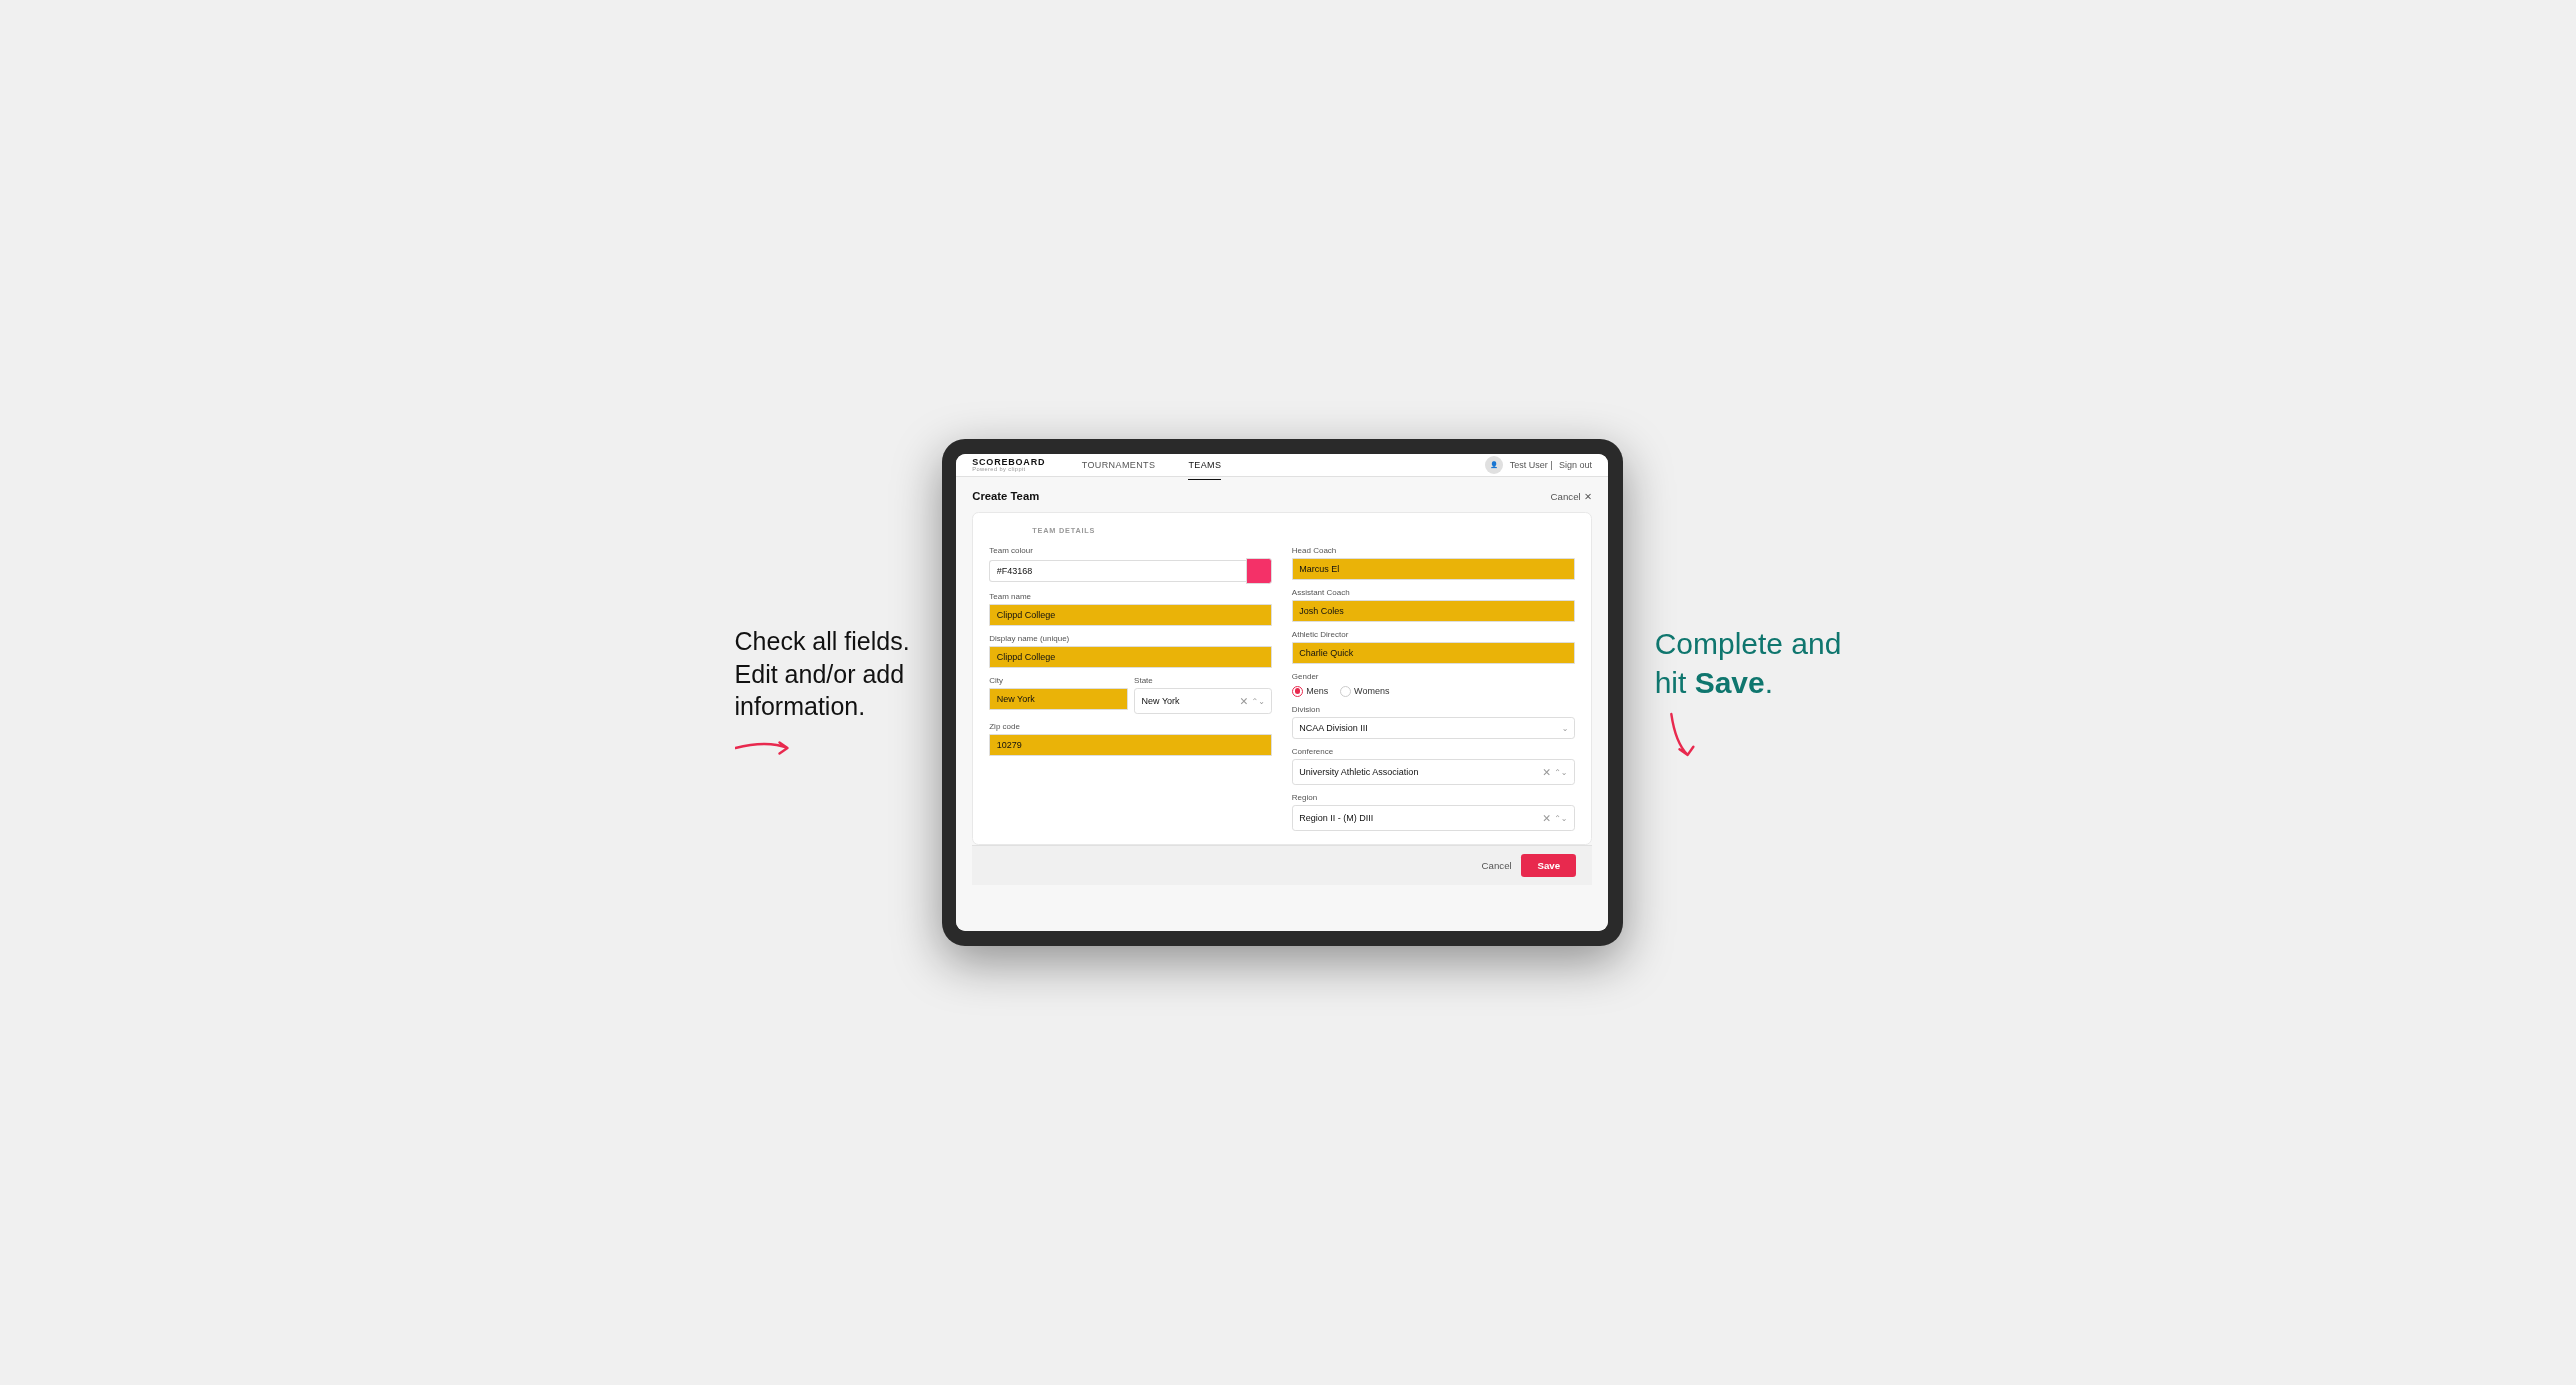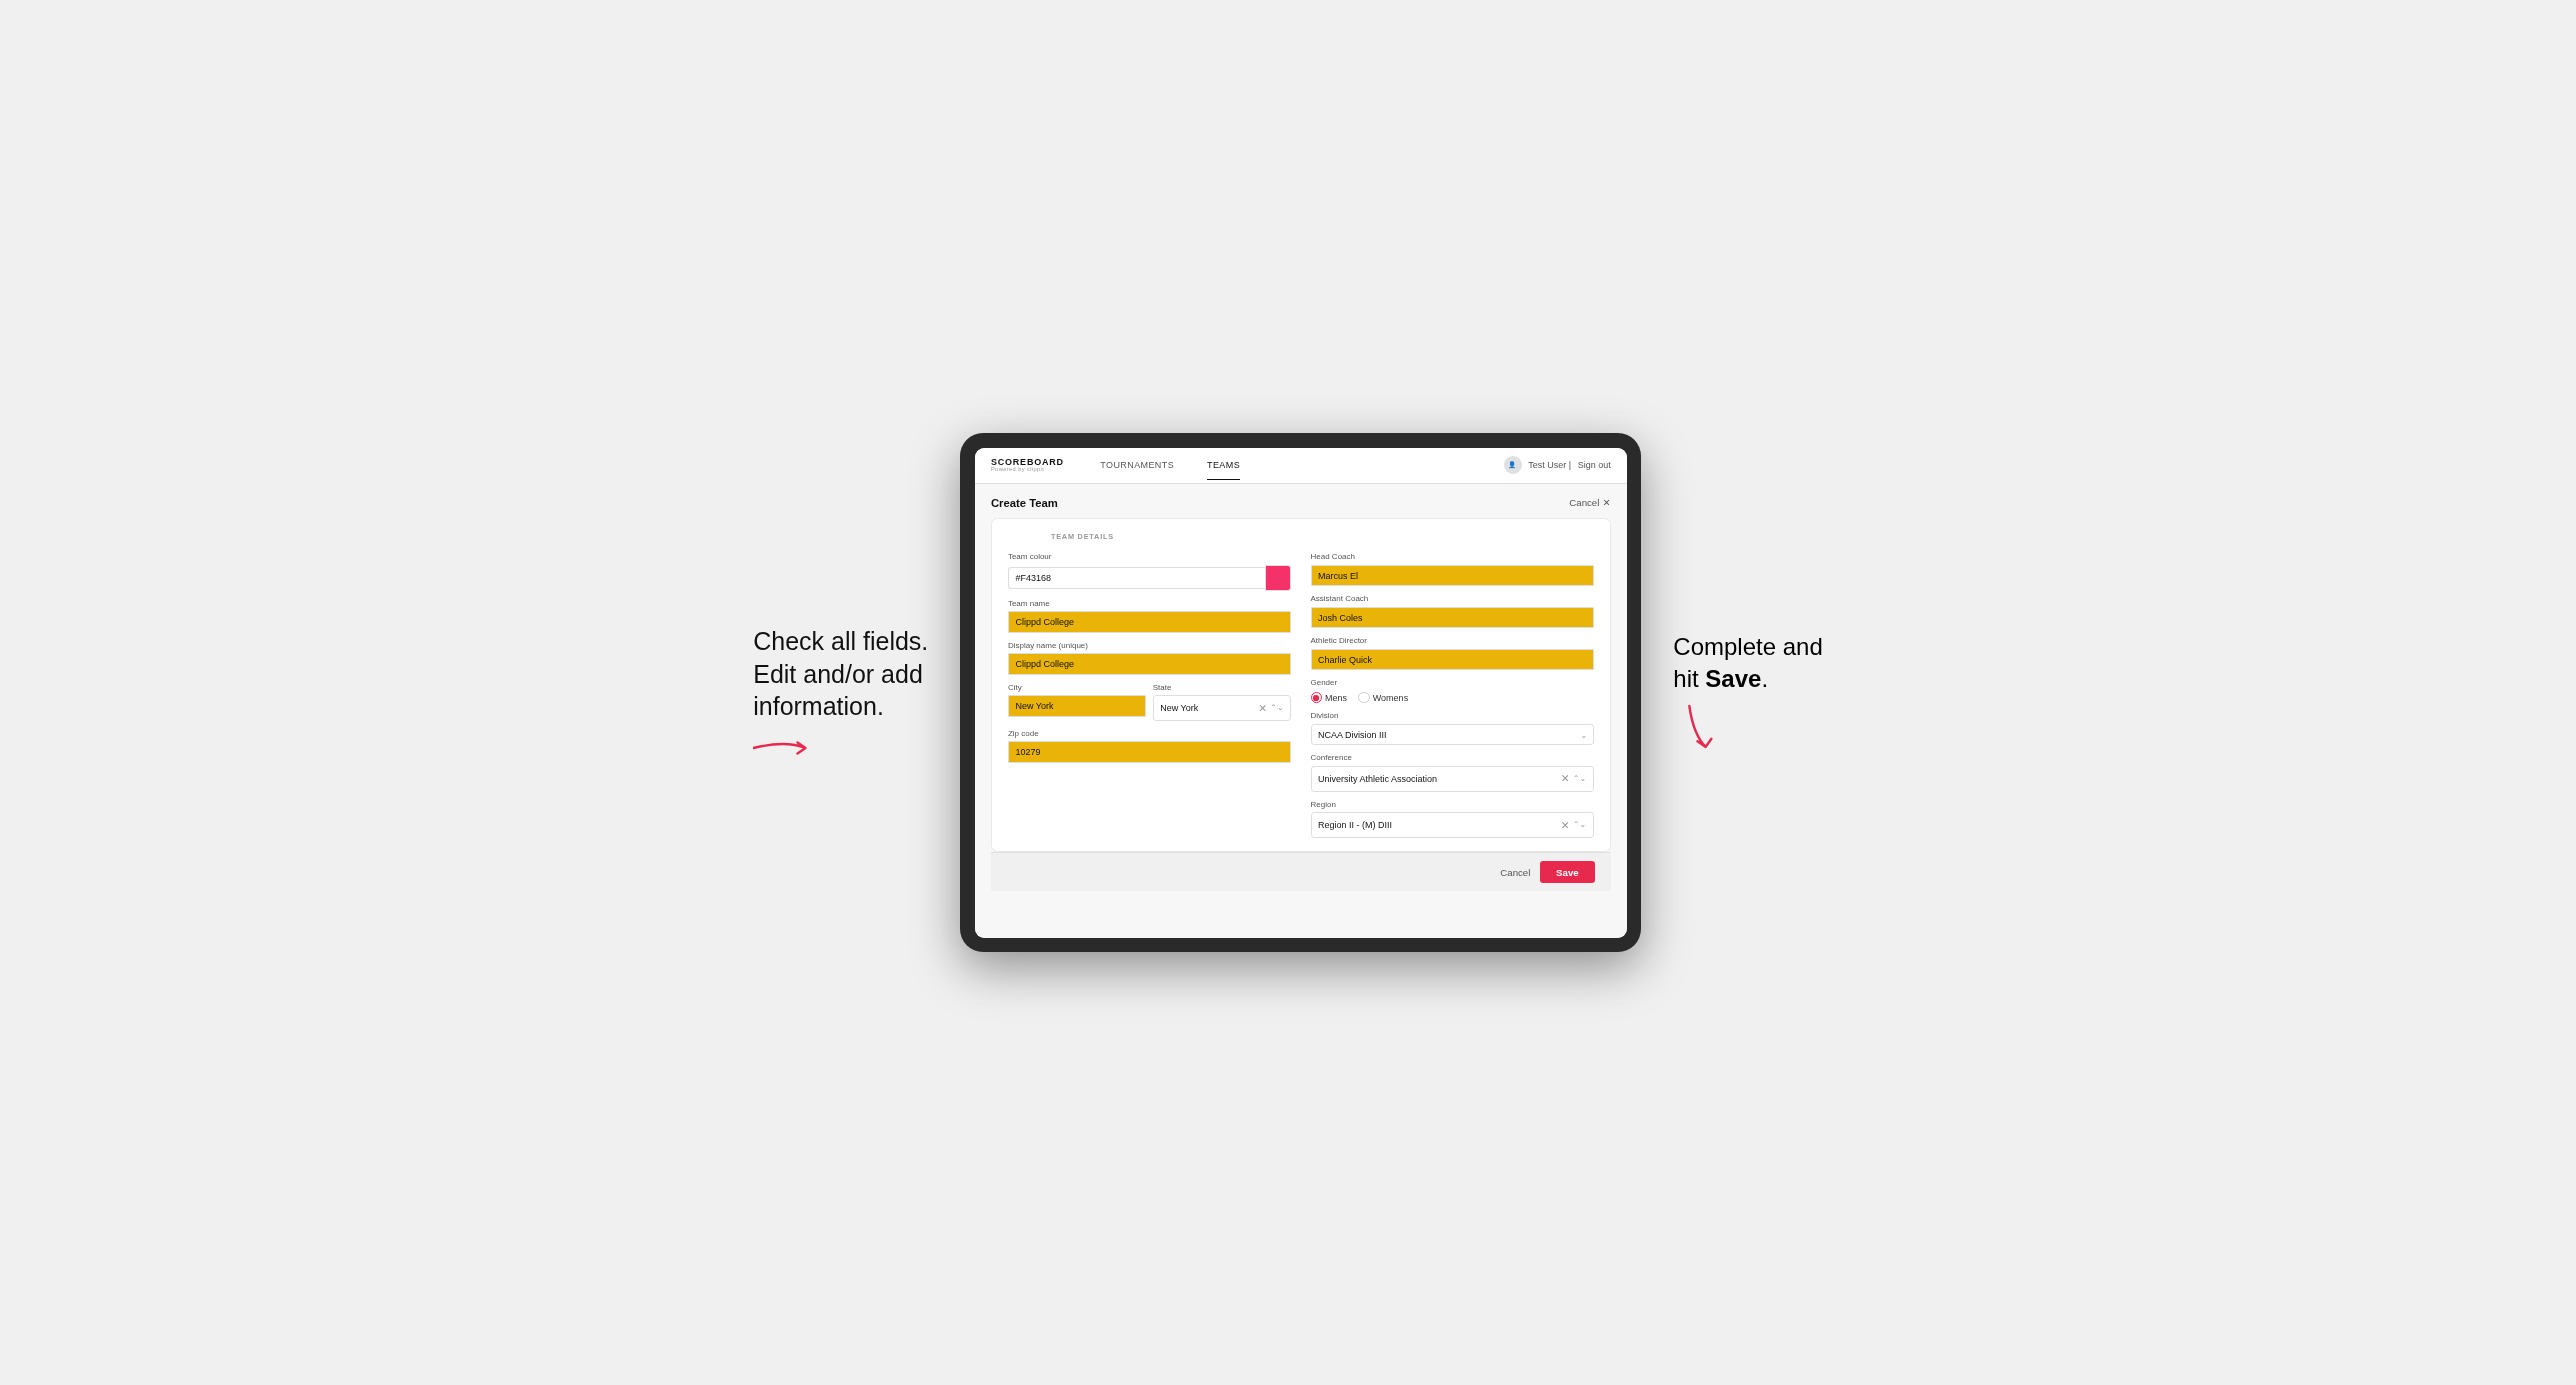--- a/index.html
+++ b/index.html
@@ -40,21 +40,21 @@
       width: 100%;
     }
 
     
     .nav-bar {
       background: #fff;
       border-bottom: 0.8px solid #e0e0e0;
       display: flex;
       align-items: center;
       padding: 0 16px;
-      height: 36px;
+      height: 23px;
       gap: 19.4px;
     }
 
     .nav-logo {
       display: flex;
       flex-direction: column;
       line-height: 1;
     }
 
     .nav-logo .logo-main {
@@ -571,21 +571,21 @@
         <div class="form-footer">
           <button class="footer-cancel-btn">Cancel</button>
           <button class="footer-save-btn">Save</button>
         </div>
 
       </div>
     </div>
   </div>
 
   <div class="annotation-right">
-    <div style="font-size:24px; line-height:1.3; color:#000000;">
+    <div style="font-size:30px; line-height:1.3; color:#0f766e;">
       <span>Complete and</span><br>
       <span>hit </span><strong>Save</strong><span>.</span>
     </div>
 
     <div style="margin-top:8px;">
       <svg width="49" height="49" viewBox="0 0 60 60">
         <path d="M20 5 Q25 40 40 55 L30 48 M40 55 L47 45" stroke="#e8294e" stroke-width="3" fill="none" stroke-linecap="round" stroke-linejoin="round"></path>
       </svg>
     </div>
   </div>

